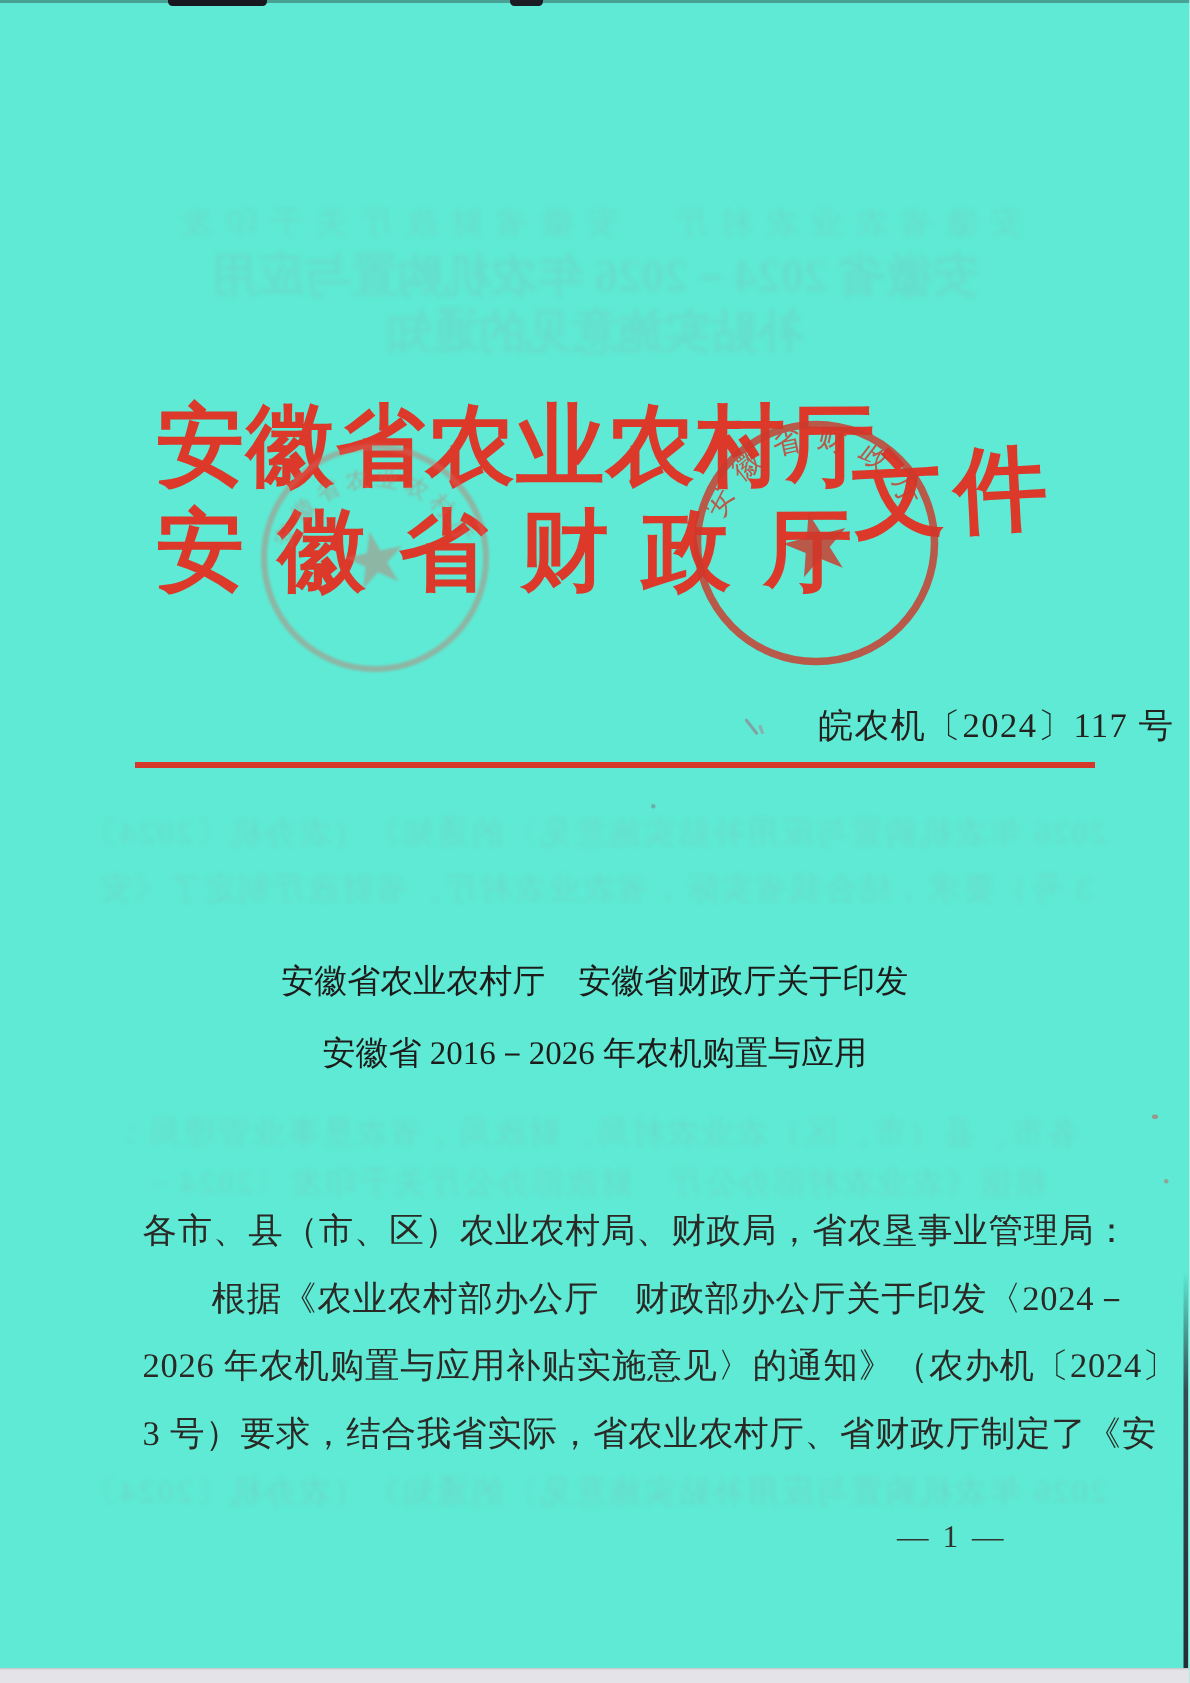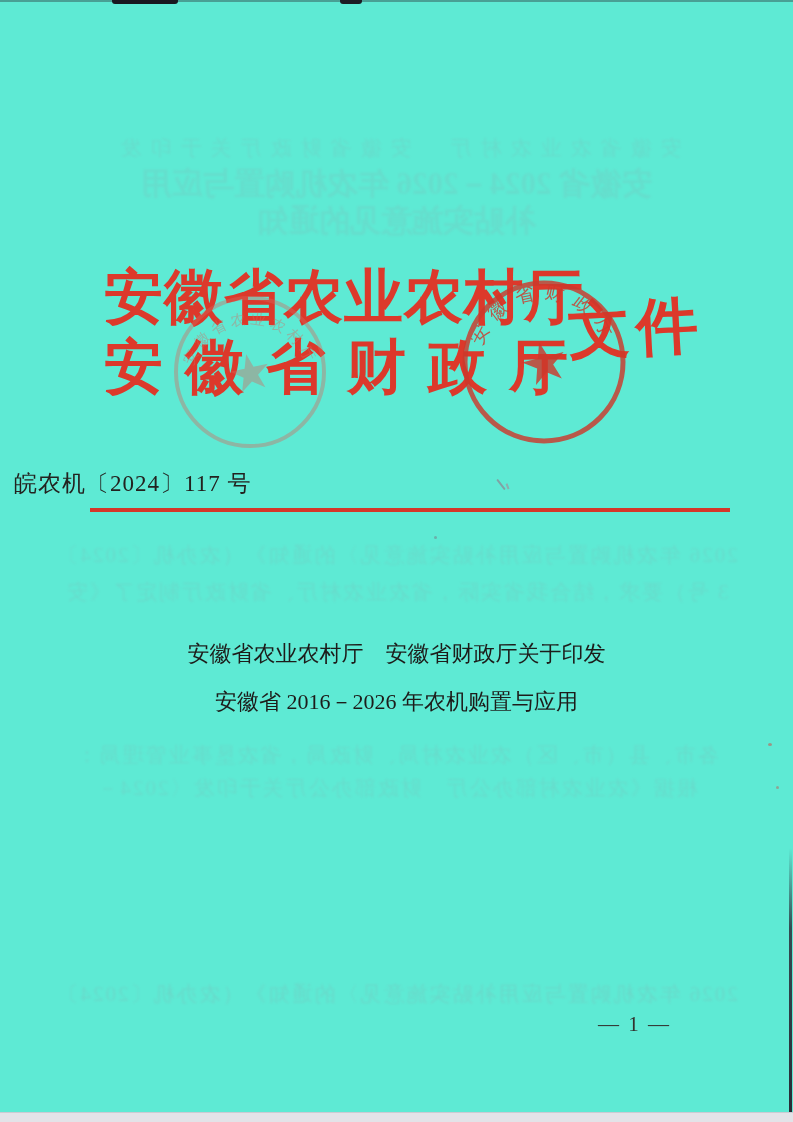--- a/index.html
+++ b/index.html
@@ -46,21 +46,21 @@
   .doc-type{
     position:absolute;left:568px;top:286px;
     font-size:62px;font-weight:bold;color:#dc392b;letter-spacing:6px;
     transform:rotate(-3deg);white-space:nowrap;
   }
   
   .stamp{position:absolute;pointer-events:none;}
   .stamp.left{left:170px;top:292px;opacity:.40;filter:blur(.7px);}
   .stamp.right{left:458px;top:276px;opacity:.82;filter:blur(.35px);}
   
-  .doc-number{position:absolute;left:14px;right:10px;top:468px;text-align:left;font-size:23px;letter-spacing:1px;}
+  .doc-number{position:absolute;left:0;right:10px;top:468px;text-align:right;font-size:23px;letter-spacing:1px;}
   .pen-mark{position:absolute;left:500px;top:478px;width:2px;height:13px;background:#8b8b94;transform:rotate(-38deg);opacity:.75;border-radius:2px;}
   .pen-mark:after{content:"";position:absolute;left:4px;top:9px;width:2px;height:6px;background:#9a9aa2;transform:rotate(18deg);}
   .red-rule{position:absolute;left:90px;top:508px;width:640px;height:4px;background:#d5372a;}
   
   .title-block{position:absolute;left:0;right:0;top:606px;text-align:center;font-weight:normal;font-size:22px;line-height:48px;color:#1d1c1a;margin-top:24px;}
   .title-block div{white-space:nowrap;}
   
   .body-block{position:absolute;left:95px;top:798px;width:636px;font-size:23px;line-height:45px;letter-spacing:.5px;color:#2a2925;}
   .body-block .line{white-space:nowrap;}
   .body-block .indent{text-indent:2em;}
@@ -120,16 +120,22 @@
 
   <div class="doc-number">皖农机〔2024〕117 号</div>
   <div class="pen-mark"></div>
   <div class="red-rule"></div>
 
   <div class="title-block">
     <div>安徽省农业农村厅　安徽省财政厅关于印发</div>
     <div>安徽省 2016－2026 年农机购置与应用</div>
   </div>
 
+  <div class="body-block">
+    <div class="line">各市、县（市、区）农业农村局、财政局，省农垦事业管理局：</div>
+    <div class="line indent">根据《农业农村部办公厅　财政部办公厅关于印发〈2024－</div>
+    <div class="line">2026 年农机购置与应用补贴实施意见〉的通知》（农办机〔2024〕</div>
+    <div class="line">3 号）要求，结合我省实际，省农业农村厅、省财政厅制定了《安</div>
+  </div>
 
   <div class="page-number">— 1 —</div>
 
 </div>
 
 </body></html>

